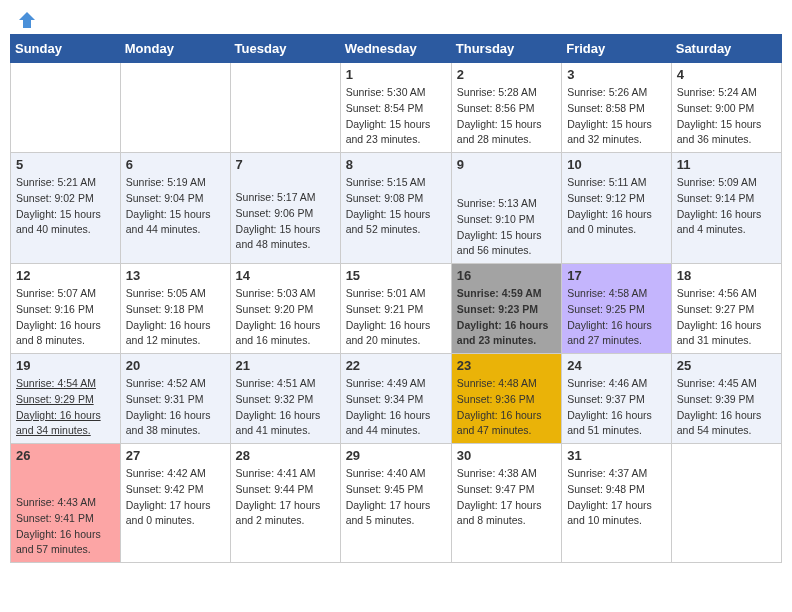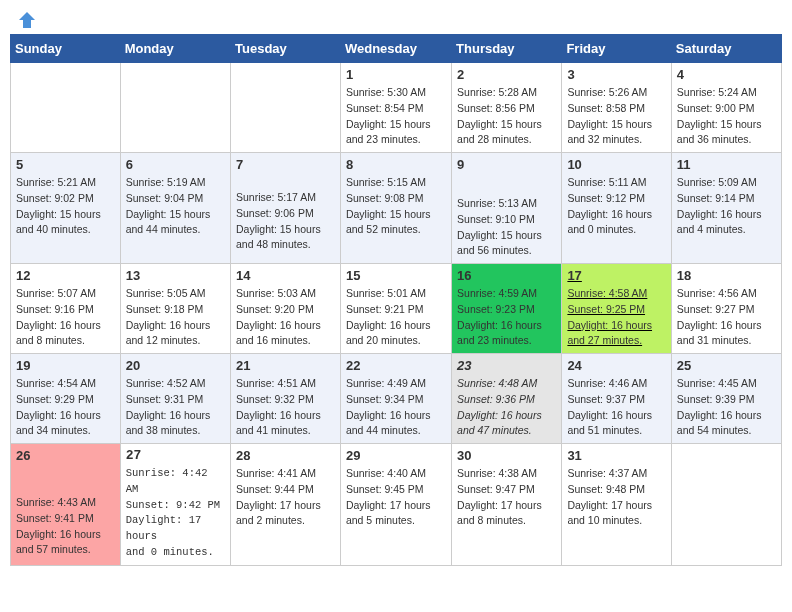--- a/index.html
+++ b/index.html
@@ -235,46 +235,46 @@
 Daylight: 16 hours
 and 16 minutes.</div>
         </td>
         <td style="background: rgb(255, 255, 255);">
           <span class="day-number">15</span>
           <div class="day-info" style="white-space: pre-line;">Sunrise: 5:01 AM
 Sunset: 9:21 PM
 Daylight: 16 hours
 and 20 minutes.</div>
         </td>
-        <td style="background: #22c55e;">
+        <td style="background: #a3a3a3;">
           <span class="day-number">16</span>
-          <div class="day-info" style="white-space: pre-line;">Sunrise: 4:59 AM
+          <div class="day-info" style="white-space: pre-line; font-weight: bold;">Sunrise: 4:59 AM
 Sunset: 9:23 PM
 Daylight: 16 hours
 and 23 minutes.</div>
         </td>
-        <td style="background: #bef264; text-decoration: underline;">
+        <td style="background: #c4b5fd;">
           <span class="day-number">17</span>
           <div class="day-info" style="white-space: pre-line;">Sunrise: 4:58 AM
 Sunset: 9:25 PM
 Daylight: 16 hours
 and 27 minutes.</div>
         </td>
         <td style="background: rgb(255, 255, 255);">
           <span class="day-number">18</span>
           <div class="day-info" style="white-space: pre-line;">Sunrise: 4:56 AM
 Sunset: 9:27 PM
 Daylight: 16 hours
 and 31 minutes.</div>
         </td>
       </tr>
       <tr>
         <td style="background: rgb(238, 242, 250);">
           <span class="day-number">19</span>
-          <div class="day-info" style="white-space: pre-line;">Sunrise: 4:54 AM
+          <div class="day-info" style="white-space: pre-line; text-decoration: underline;">Sunrise: 4:54 AM
 Sunset: 9:29 PM
 Daylight: 16 hours
 and 34 minutes.</div>
         </td>
         <td style="background: rgb(238, 242, 250);">
           <span class="day-number">20</span>
           <div class="day-info" style="white-space: pre-line;">Sunrise: 4:52 AM
 Sunset: 9:31 PM
 Daylight: 16 hours
 and 38 minutes.</div>
@@ -286,21 +286,21 @@
 Daylight: 16 hours
 and 41 minutes.</div>
         </td>
         <td style="background: rgb(238, 242, 250);">
           <span class="day-number">22</span>
           <div class="day-info" style="white-space: pre-line;">Sunrise: 4:49 AM
 Sunset: 9:34 PM
 Daylight: 16 hours
 and 44 minutes.</div>
         </td>
-        <td style="background: #e5e5e5; font-style: italic;">
+        <td style="background: #eab308;">
           <span class="day-number">23</span>
           <div class="day-info" style="white-space: pre-line;">Sunrise: 4:48 AM
 Sunset: 9:36 PM
 Daylight: 16 hours
 and 47 minutes.</div>
         </td>
         <td style="background: rgb(238, 242, 250);">
           <span class="day-number">24</span>
           <div class="day-info" style="white-space: pre-line;">Sunrise: 4:46 AM
 Sunset: 9:37 PM
@@ -316,21 +316,21 @@
         </td>
       </tr>
       <tr>
         <td style="background: #fca5a5;">
           <span class="day-number">26</span>
           <div class="day-info" style="white-space: pre-line; margin-top: 32px;">Sunrise: 4:43 AM
 Sunset: 9:41 PM
 Daylight: 16 hours
 and 57 minutes.</div>
         </td>
-        <td style="background: rgb(255, 255, 255); font-family: Liberation Mono, monospace;">
+        <td style="background: rgb(255, 255, 255);">
           <span class="day-number">27</span>
           <div class="day-info" style="white-space: pre-line;">Sunrise: 4:42 AM
 Sunset: 9:42 PM
 Daylight: 17 hours
 and 0 minutes.</div>
         </td>
         <td style="background: rgb(255, 255, 255);">
           <span class="day-number">28</span>
           <div class="day-info" style="white-space: pre-line;">Sunrise: 4:41 AM
 Sunset: 9:44 PM

